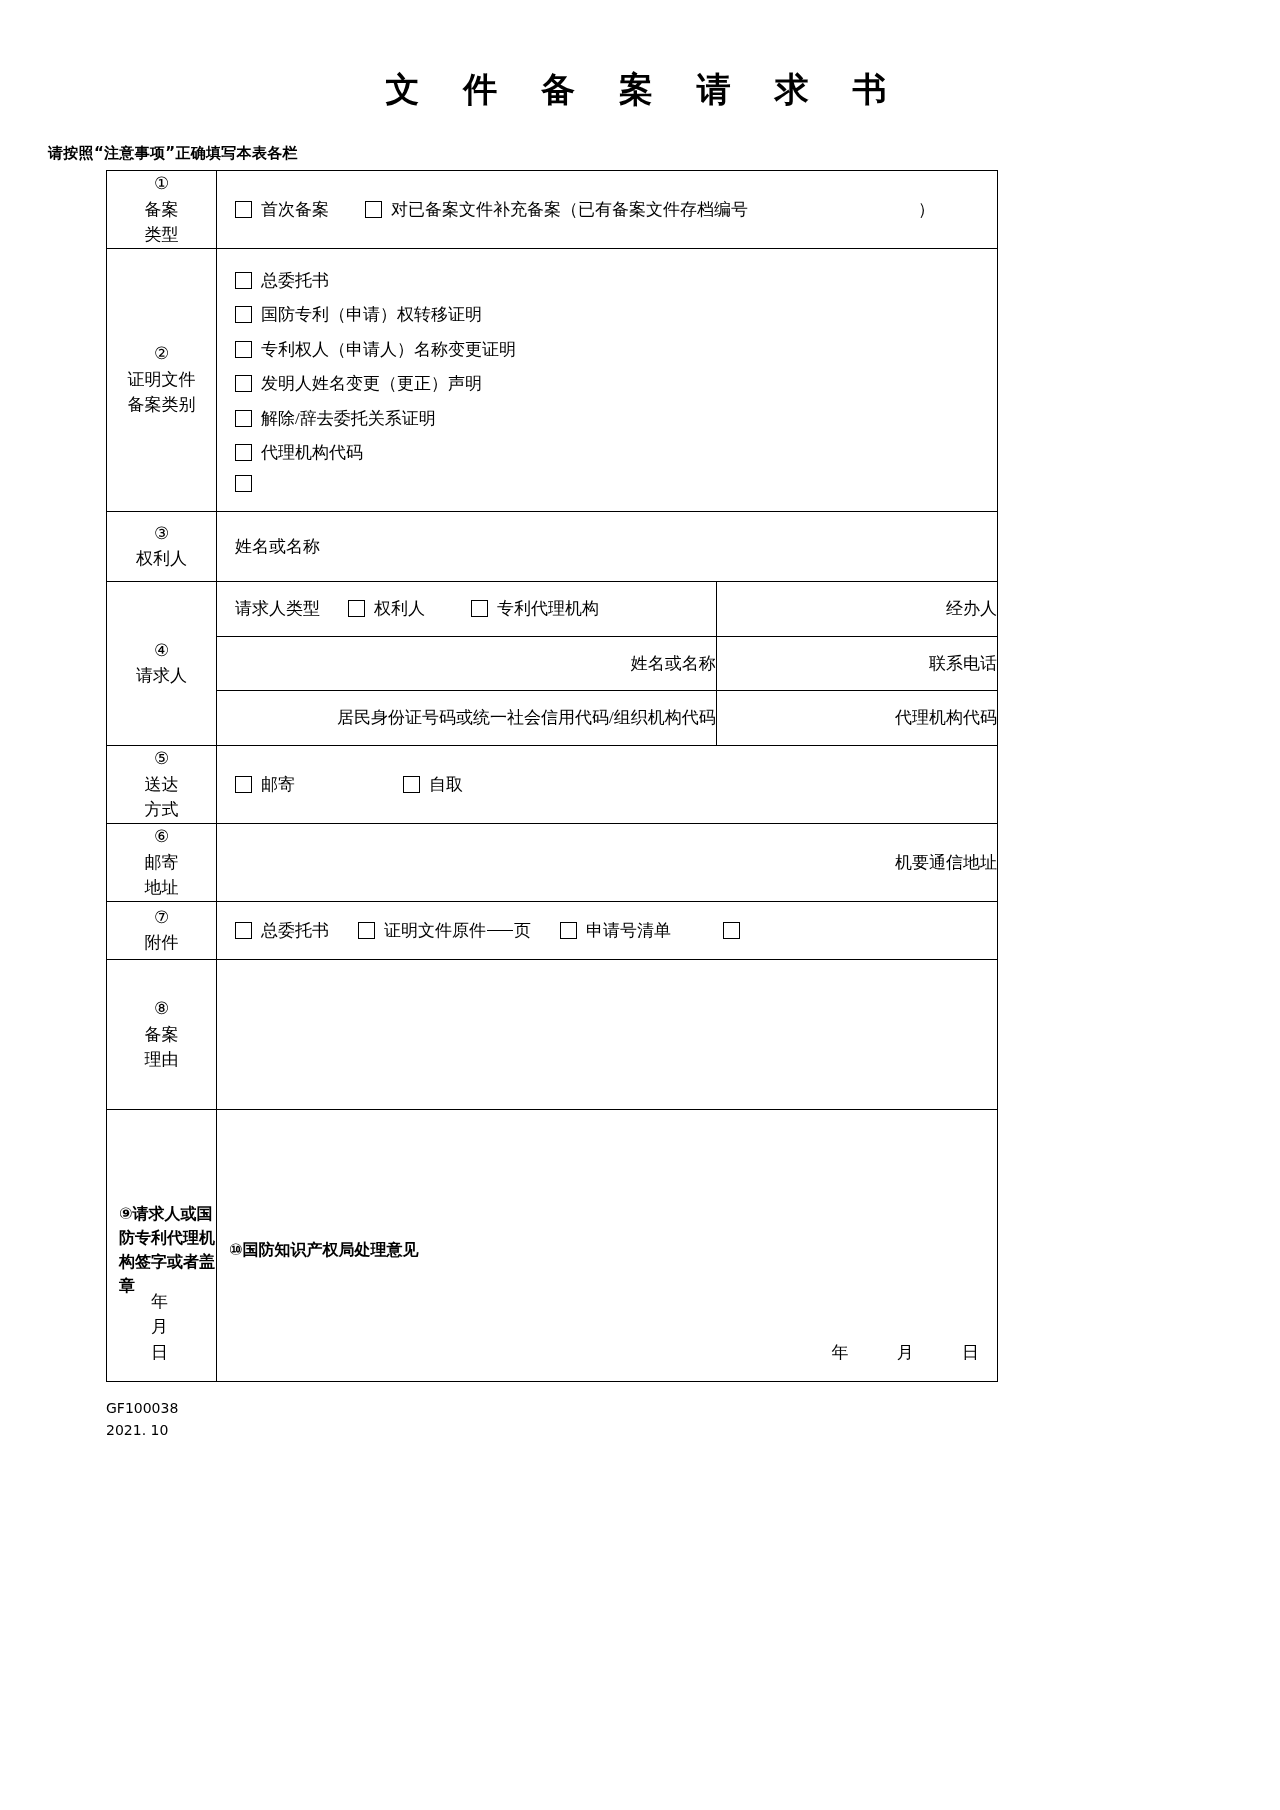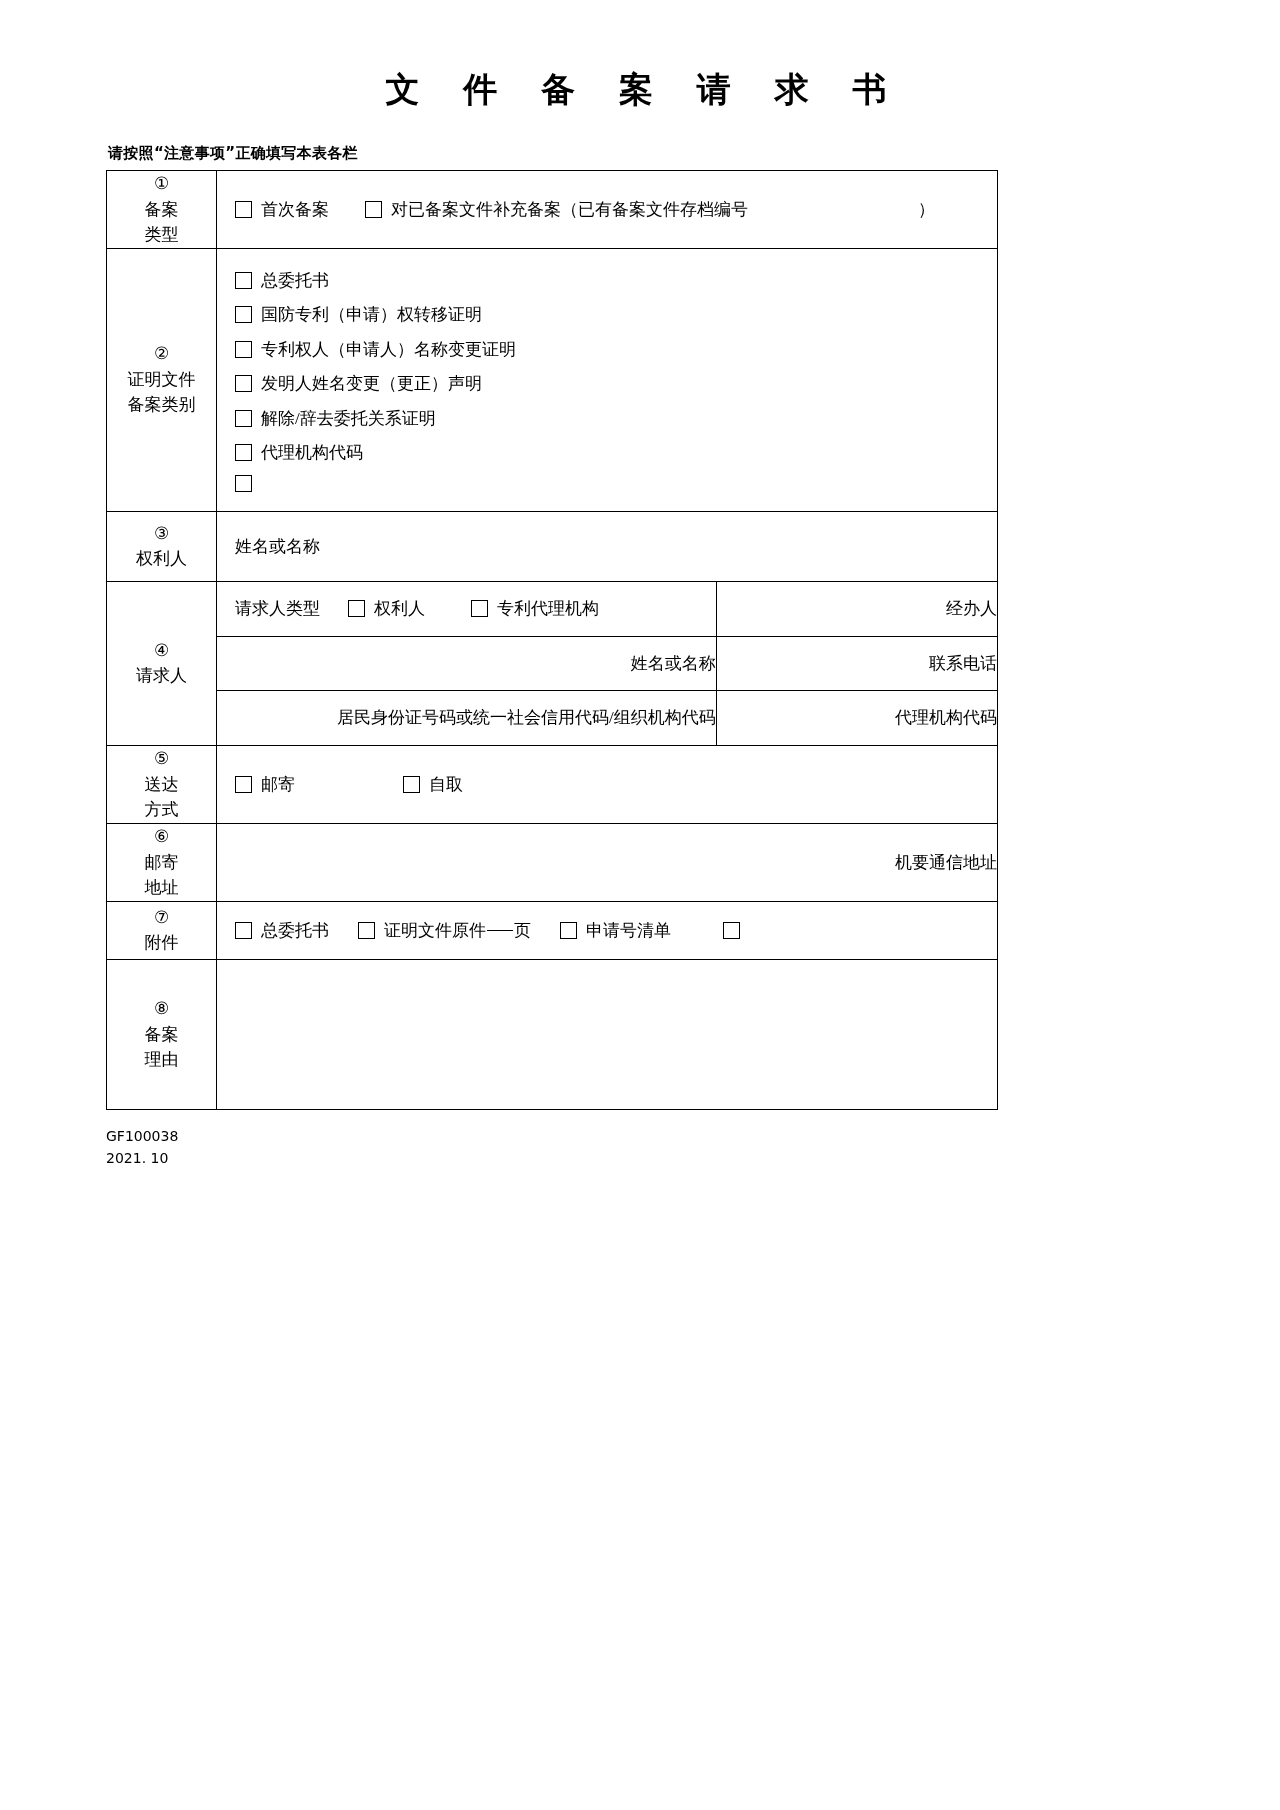--- a/index.html
+++ b/index.html
@@ -30,21 +30,21 @@
     font-family: "DejaVu Sans", "Liberation Sans", sans-serif;
     font-size: 34px;
     font-weight: 700;
     letter-spacing: 16px;
     padding-top: 72px;
     padding-left: 8px;
     line-height: 1;
   }
 
   .subtitle {
-    margin-left: 108px;
+    margin-left: 48px;
     margin-top: 38px;
     font-family: "DejaVu Sans", "Liberation Sans", sans-serif;
     font-size: 15px;
     font-weight: 700;
     letter-spacing: 0.3px;
   }
 
   
   .form-table {
     margin-left: 106px;
@@ -399,20 +399,38 @@
 
     <tr>
       <td class="idx">
         <span class="num">⑧</span>
         <span class="lbl">备案</span>
         <span class="lbl">理由</span>
       </td>
       <td class="reason-box"></td>
     </tr>
 
+    <tr>
+      <td class="sig-td" colspan="1" style="width:110px;border-right:none;">
+        <div class="sig-title">⑨请求人或国防专利代理机构签字或者盖章</div>
+        <div class="date-line">
+          <span>年</span>
+          <span>月</span>
+          <span>日</span>
+        </div>
+      </td>
+      <td class="sig-td">
+        <div class="sig-title">⑩国防知识产权局处理意见</div>
+        <div class="date-line">
+          <span>年</span>
+          <span>月</span>
+          <span>日</span>
+        </div>
+      </td>
+    </tr>
   </tbody>
     </table>
 
   <div class="footer">
     <div>GF100038</div>
     <div>2021. 10</div>
   </div>
 
 </div>
 

